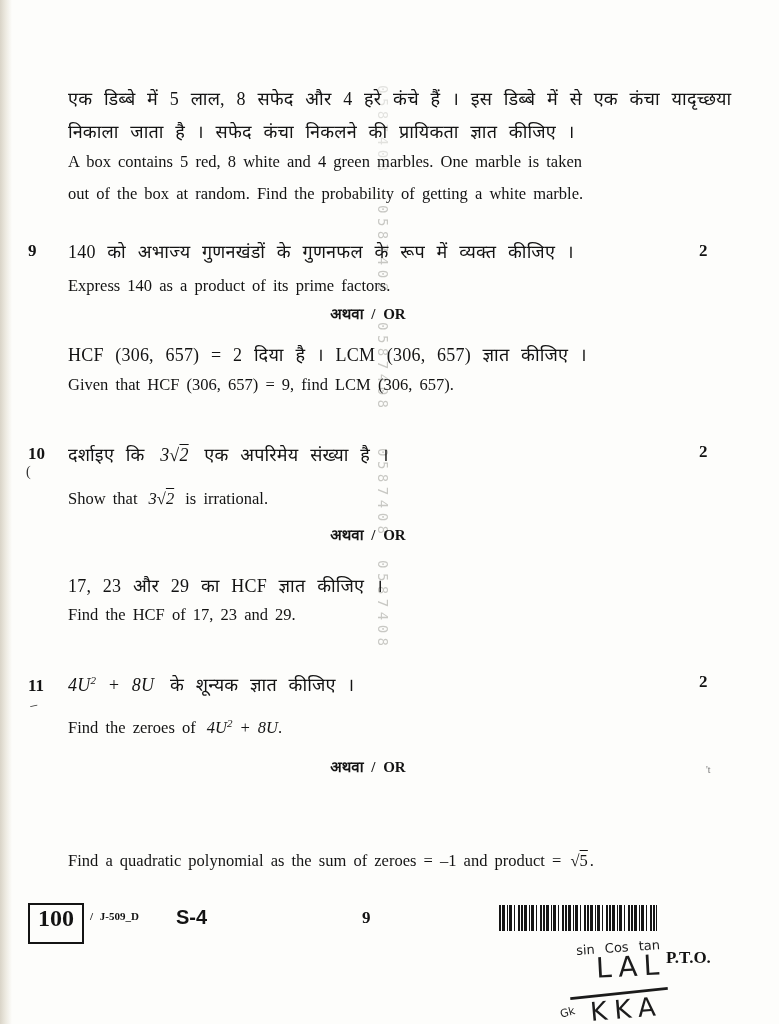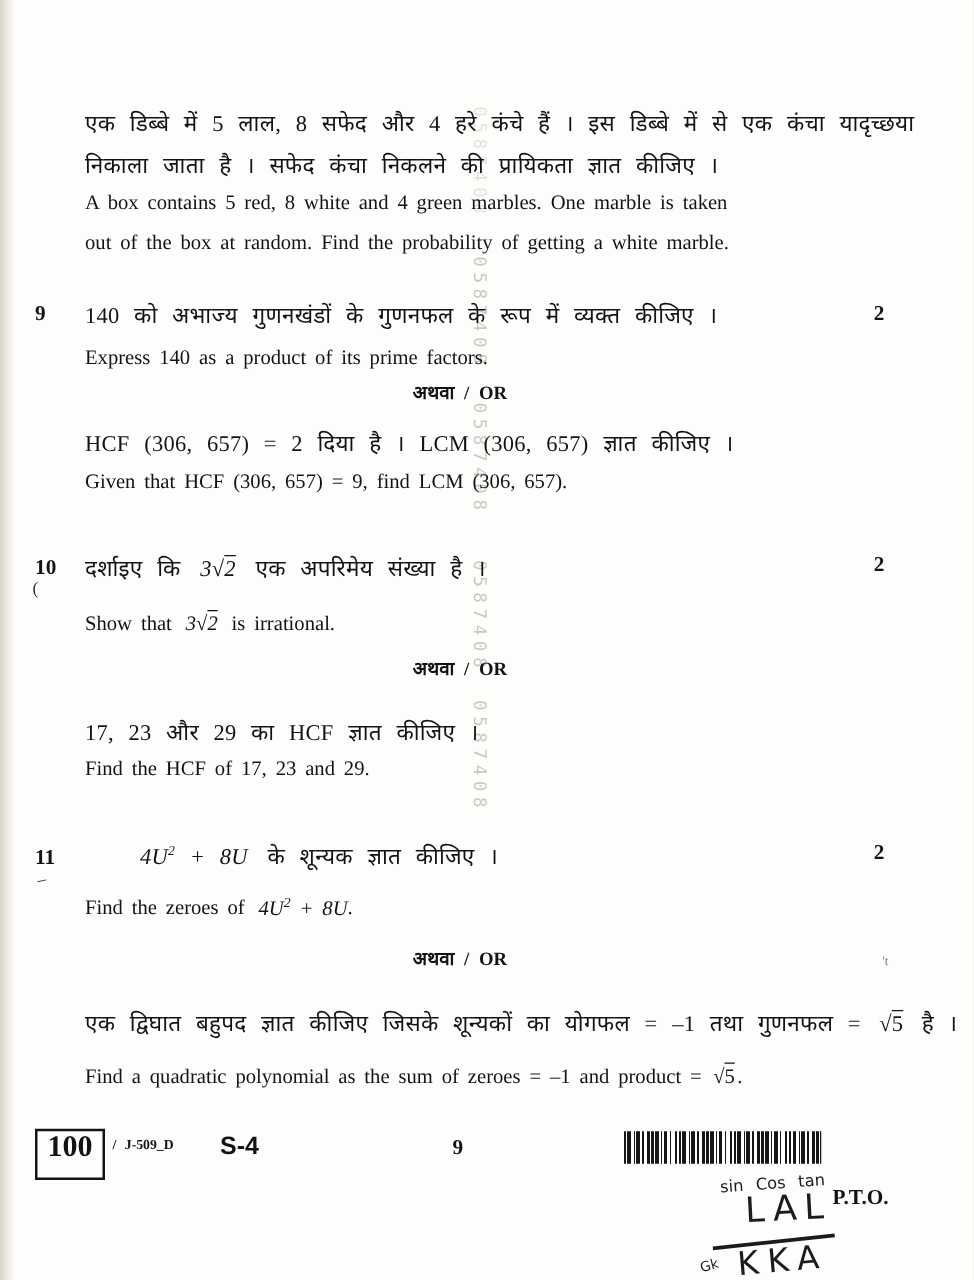--- a/index.html
+++ b/index.html
@@ -14,21 +14,21 @@
     background:linear-gradient(90deg,#cdc6b6 0%,#e6e2d6 45%,rgba(255,255,255,0) 100%);
     opacity:.75;
   }
   .line { position:absolute; white-space:nowrap; }
   .hi { font-size:18px; word-spacing:7px; letter-spacing:.2px; }
   .en { font-size:16.5px; word-spacing:3px;font-family:Liberation Serif, serif; }
   .or { font-weight:700; font-size:15px; word-spacing:4px; }
   .qnum { font-weight:700; font-size:17px; }
   .marks { font-weight:700; font-size:17px; }
   .stray { color:#333; font-size:14px; }
-  .math-i { font-style:italic;margin-left:44px; }
+  .math-i { font-style:italic; }
   sup.msup { font-size:11px; font-style:italic; }
   .rt { white-space:nowrap; }
   .rt .radical { font-style:normal; }
   .rt .rad { text-decoration:overline; }
   .wm {
     position:absolute; left:391px; transform-origin:0 0; transform:rotate(90deg);
     font-family:"DejaVu Sans Mono",monospace; font-size:14px; letter-spacing:4.5px;
     color:#9d9d97; opacity:.55; white-space:nowrap;
   }
   .wm.faint { opacity:.28; }
@@ -108,25 +108,20 @@
     <span class="math-i" style="margin-right:4px"><span>4U</span><sup class="msup">2</sup><span> + 8U</span></span>
     <span>के शून्यक ज्ञात कीजिए ।</span>
   </div>
   <div class="line marks" style="left:699px; top:672px">2</div>
   <div class="line en" style="left:68px; top:716px">
     <span>Find the zeroes of</span>
     <span class="math-i" style="margin-left:4px"><span>4U</span><sup class="msup">2</sup><span> + 8U</span></span><span>.</span>
   </div>
   <div class="line or" style="left:68px; top:756px; width:600px; text-align:center">अथवा / OR</div>
   <div class="speck">'t</div>
-  <div class="line hi" style="left:68px; top:806px">
-    <span>एक द्विघात बहुपद ज्ञात कीजिए जिसके शून्यकों का योगफल = –1 तथा गुणनफल =</span>
-    <span class="rt" style="margin:0 3px"><span class="radical">√</span><span class="rad">5</span></span>
-    <span>है ।</span>
-  </div>
   <div class="line en" style="left:68px; top:851px">
     <span>Find a quadratic polynomial as the sum of zeroes = –1 and product =</span>
     <span class="rt" style="margin:0 2px"><span class="radical">√</span><span class="rad">5</span></span><span>.</span>
   </div>
 
   <div class="score-box">
       <span>100</span>
     </div>
   <div class="footer-code">/ J-509_D</div>
   <div class="footer-set">S-4</div>

